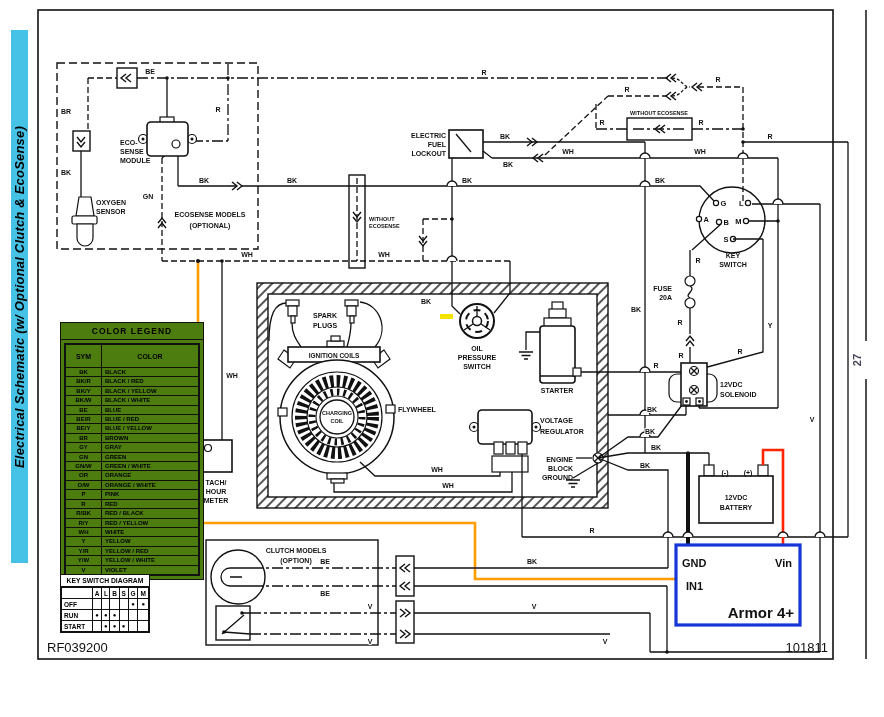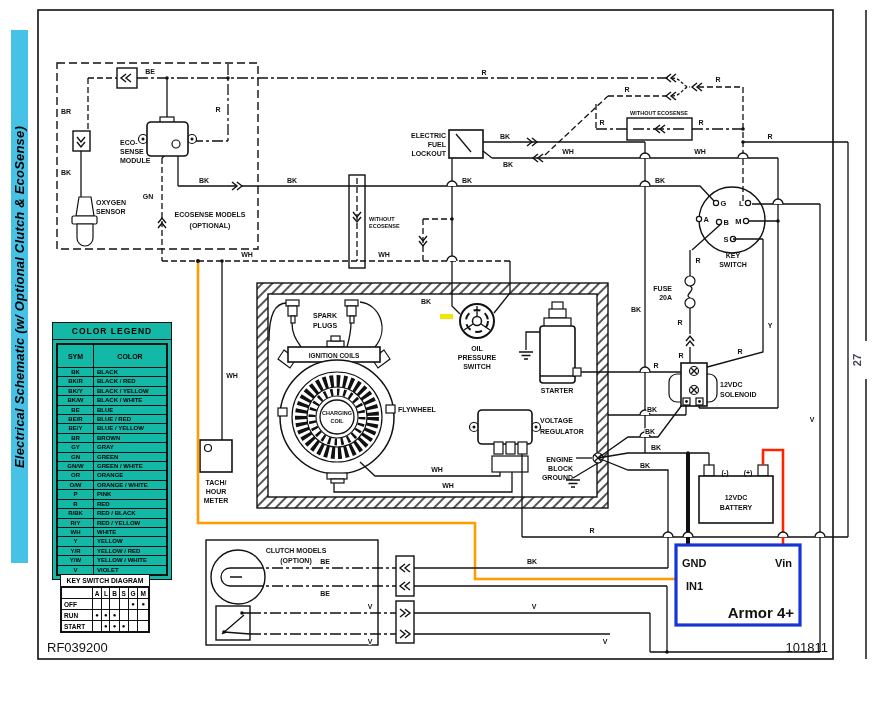--- a/index.html
+++ b/index.html
@@ -5,21 +5,21 @@
   html,body{margin:0;padding:0;background:#fff;}
   .stage{position:relative;width:884px;height:717px;background:#fff;overflow:hidden;
          font-family:"Liberation Sans",sans-serif;}
   .stage svg{position:absolute;left:0;top:0;}
   
   #sidebar{position:absolute;left:11px;top:30px;width:17px;height:533px;
            display:flex;align-items:center;justify-content:center;}
   #sidebar .vtext{writing-mode:vertical-rl;transform:rotate(180deg);
     font-style:italic;font-weight:700;font-size:13px;color:#000;white-space:nowrap;letter-spacing:.2px;}
   
-  #legend{position:absolute;left:52px;top:322px;width:120px;border:1.5px solid #111;background:#14b8a6;box-sizing:border-box;}
+  #legend{position:absolute;left:60px;top:322px;width:144px;border:1.5px solid #111;background:#4d7c0f;box-sizing:border-box;}
   #legend .title{border-bottom:1.2px solid #111;text-align:center;font-weight:700;font-size:8.5px;padding:3px 0;letter-spacing:1px;}
   #legend .inner{margin:3px;border:1px solid #111;}
   #legend table{border-collapse:collapse;width:100%;}
   #legend th{border:1px solid #111;font-size:7px;font-weight:700;height:20px;}
   #legend td{border:1px solid #111;font-size:6px;font-weight:700;height:6.4px;line-height:6.4px;white-space:nowrap;}
   #legend td.sym{width:33px;text-align:center;}
   #legend td.col{padding-left:3px;}
   
   #keytable{position:absolute;left:60px;top:574px;width:90px;border:1px solid #111;background:#fff;box-sizing:border-box;}
   #keytable .title{border-bottom:1px solid #111;text-align:center;font-weight:700;font-size:6.8px;padding:2px 0;}

